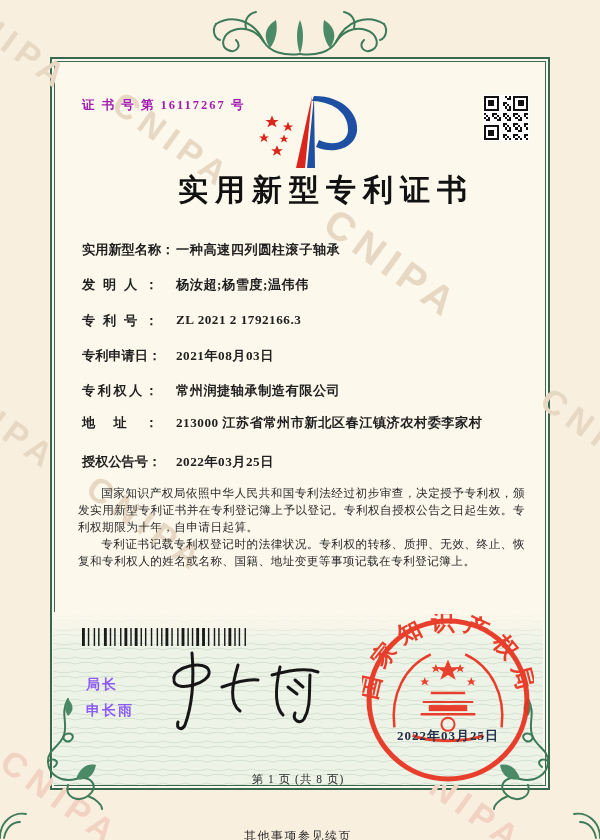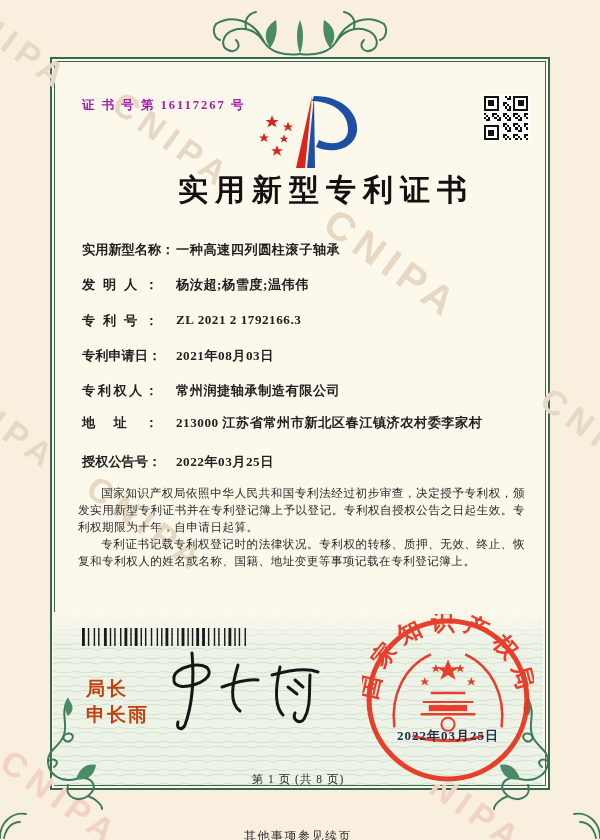--- a/index.html
+++ b/index.html
@@ -55,21 +55,21 @@
   .grant2{position:absolute; left:228px; top:0;}
   .body{
     position:absolute; left:78px; top:485px; width:447px; z-index:3;
     font-size:11.6px; line-height:17px; letter-spacing:0.45px;
     text-align:justify; color:#2a2a2a;
   }
   .body p{margin:0; text-indent:2em;}
   .barcode{position:absolute; left:82px; top:628px; width:167px; height:18px; z-index:3;}
   .signer{
     position:absolute; left:86px; z-index:3;
-    font-size:19px; font-weight:700; letter-spacing:2px; color:#c2410c;
+    font-size:14px; font-weight:700; letter-spacing:2px; color:#8b5cf6;
   }
   .sig{position:absolute; left:152px; top:645px; z-index:3;}
   .seal{position:absolute; left:362px; top:614px; z-index:4; opacity:.93;}
   .sealdate{
     position:absolute; left:368px; top:727px; width:160px; z-index:5;
     text-align:center; font-size:13px; font-weight:700; letter-spacing:1px; color:#22304a;
   }
   .pageinfo{
     position:absolute; left:50px; top:772px; width:496px; z-index:3;
     text-align:center; font-size:11.5px; letter-spacing:1px; color:#2b2b2b;

